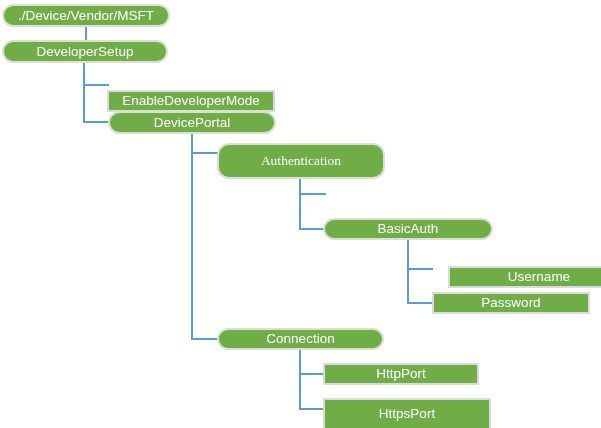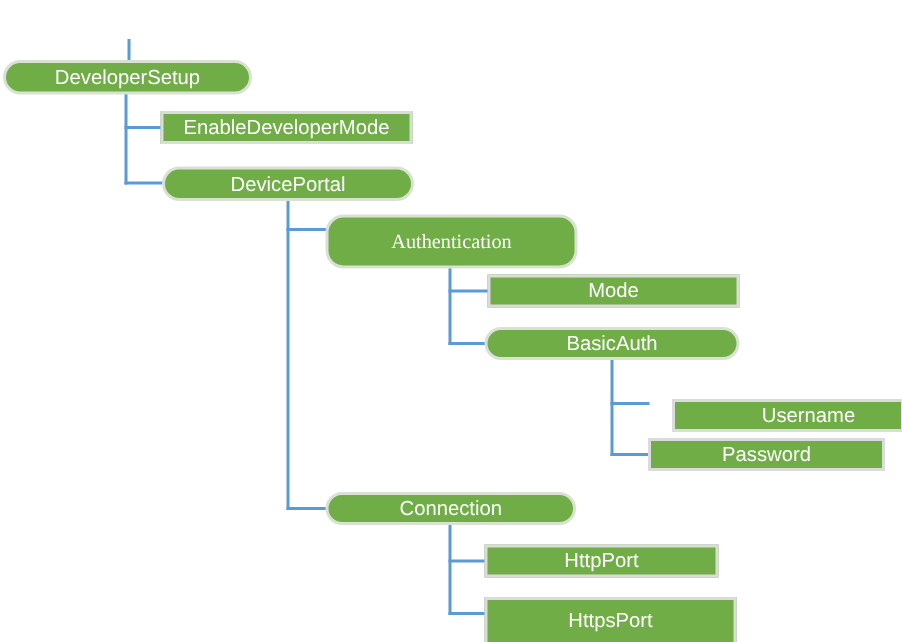--- a/index.html
+++ b/index.html
@@ -52,30 +52,30 @@
   <div class="hline" style="left:299px; top:193px; width:27px;"></div>
   <div class="hline" style="left:299px; top:228px; width:25px;"></div>
   <div class="vline" style="left:407px; top:240px; height:64px;"></div>
   <div class="hline" style="left:407px; top:268px; width:26px;"></div>
   <div class="hline" style="left:407px; top:302px; width:26px;"></div>
   <div class="hline" style="left:191px; top:338px; width:27px;"></div>
   <div class="vline" style="left:299px; top:349px; height:61px;"></div>
   <div class="hline" style="left:299px; top:373px; width:25px;"></div>
   <div class="hline" style="left:299px; top:408px; width:25px;"></div>
 
+  <div class="node pill" style="left:2px;   top:4px;   width:168px; height:23px;">./Device/Vendor/MSFT</div>
 
   <div class="node pill" style="left:2px;   top:40px;  width:166px; height:23px;">DeveloperSetup</div>
 
-  <div class="node leaf" style="left:107px; top:74px;  width:168px; height:22px;text-align:right;">EnableDeveloperMode</div>
+  <div class="node leaf" style="left:107px; top:90px;  width:168px; height:22px;text-align:right;">EnableDeveloperMode</div>
 
   <div class="node pill" style="left:108px; top:111px; width:168px; height:23px;">DevicePortal</div>
 
   <div class="node pill" style="left:217px; top:143px; width:168px; height:36px;font-family:Liberation Serif, serif;">Authentication</div>
 
-  <div class="node leaf" style="left:325px; top:183px; width:168px; height:22px;">Mode</div>
 
   <div class="node pill" style="left:323px; top:218px; width:170px; height:22px;">BasicAuth</div>
 
   <div class="node leaf" style="left:432px; top:266px; width:182px; height:22px;margin-left:16px;">Username</div>
 
   <div class="node leaf" style="left:432px; top:292px; width:158px; height:22px;">Password</div>
 
   <div class="node pill" style="left:217px; top:328px; width:167px; height:22px;">Connection</div>
 
   <div class="node leaf" style="left:323px; top:363px; width:156px; height:22px;">HttpPort</div>

